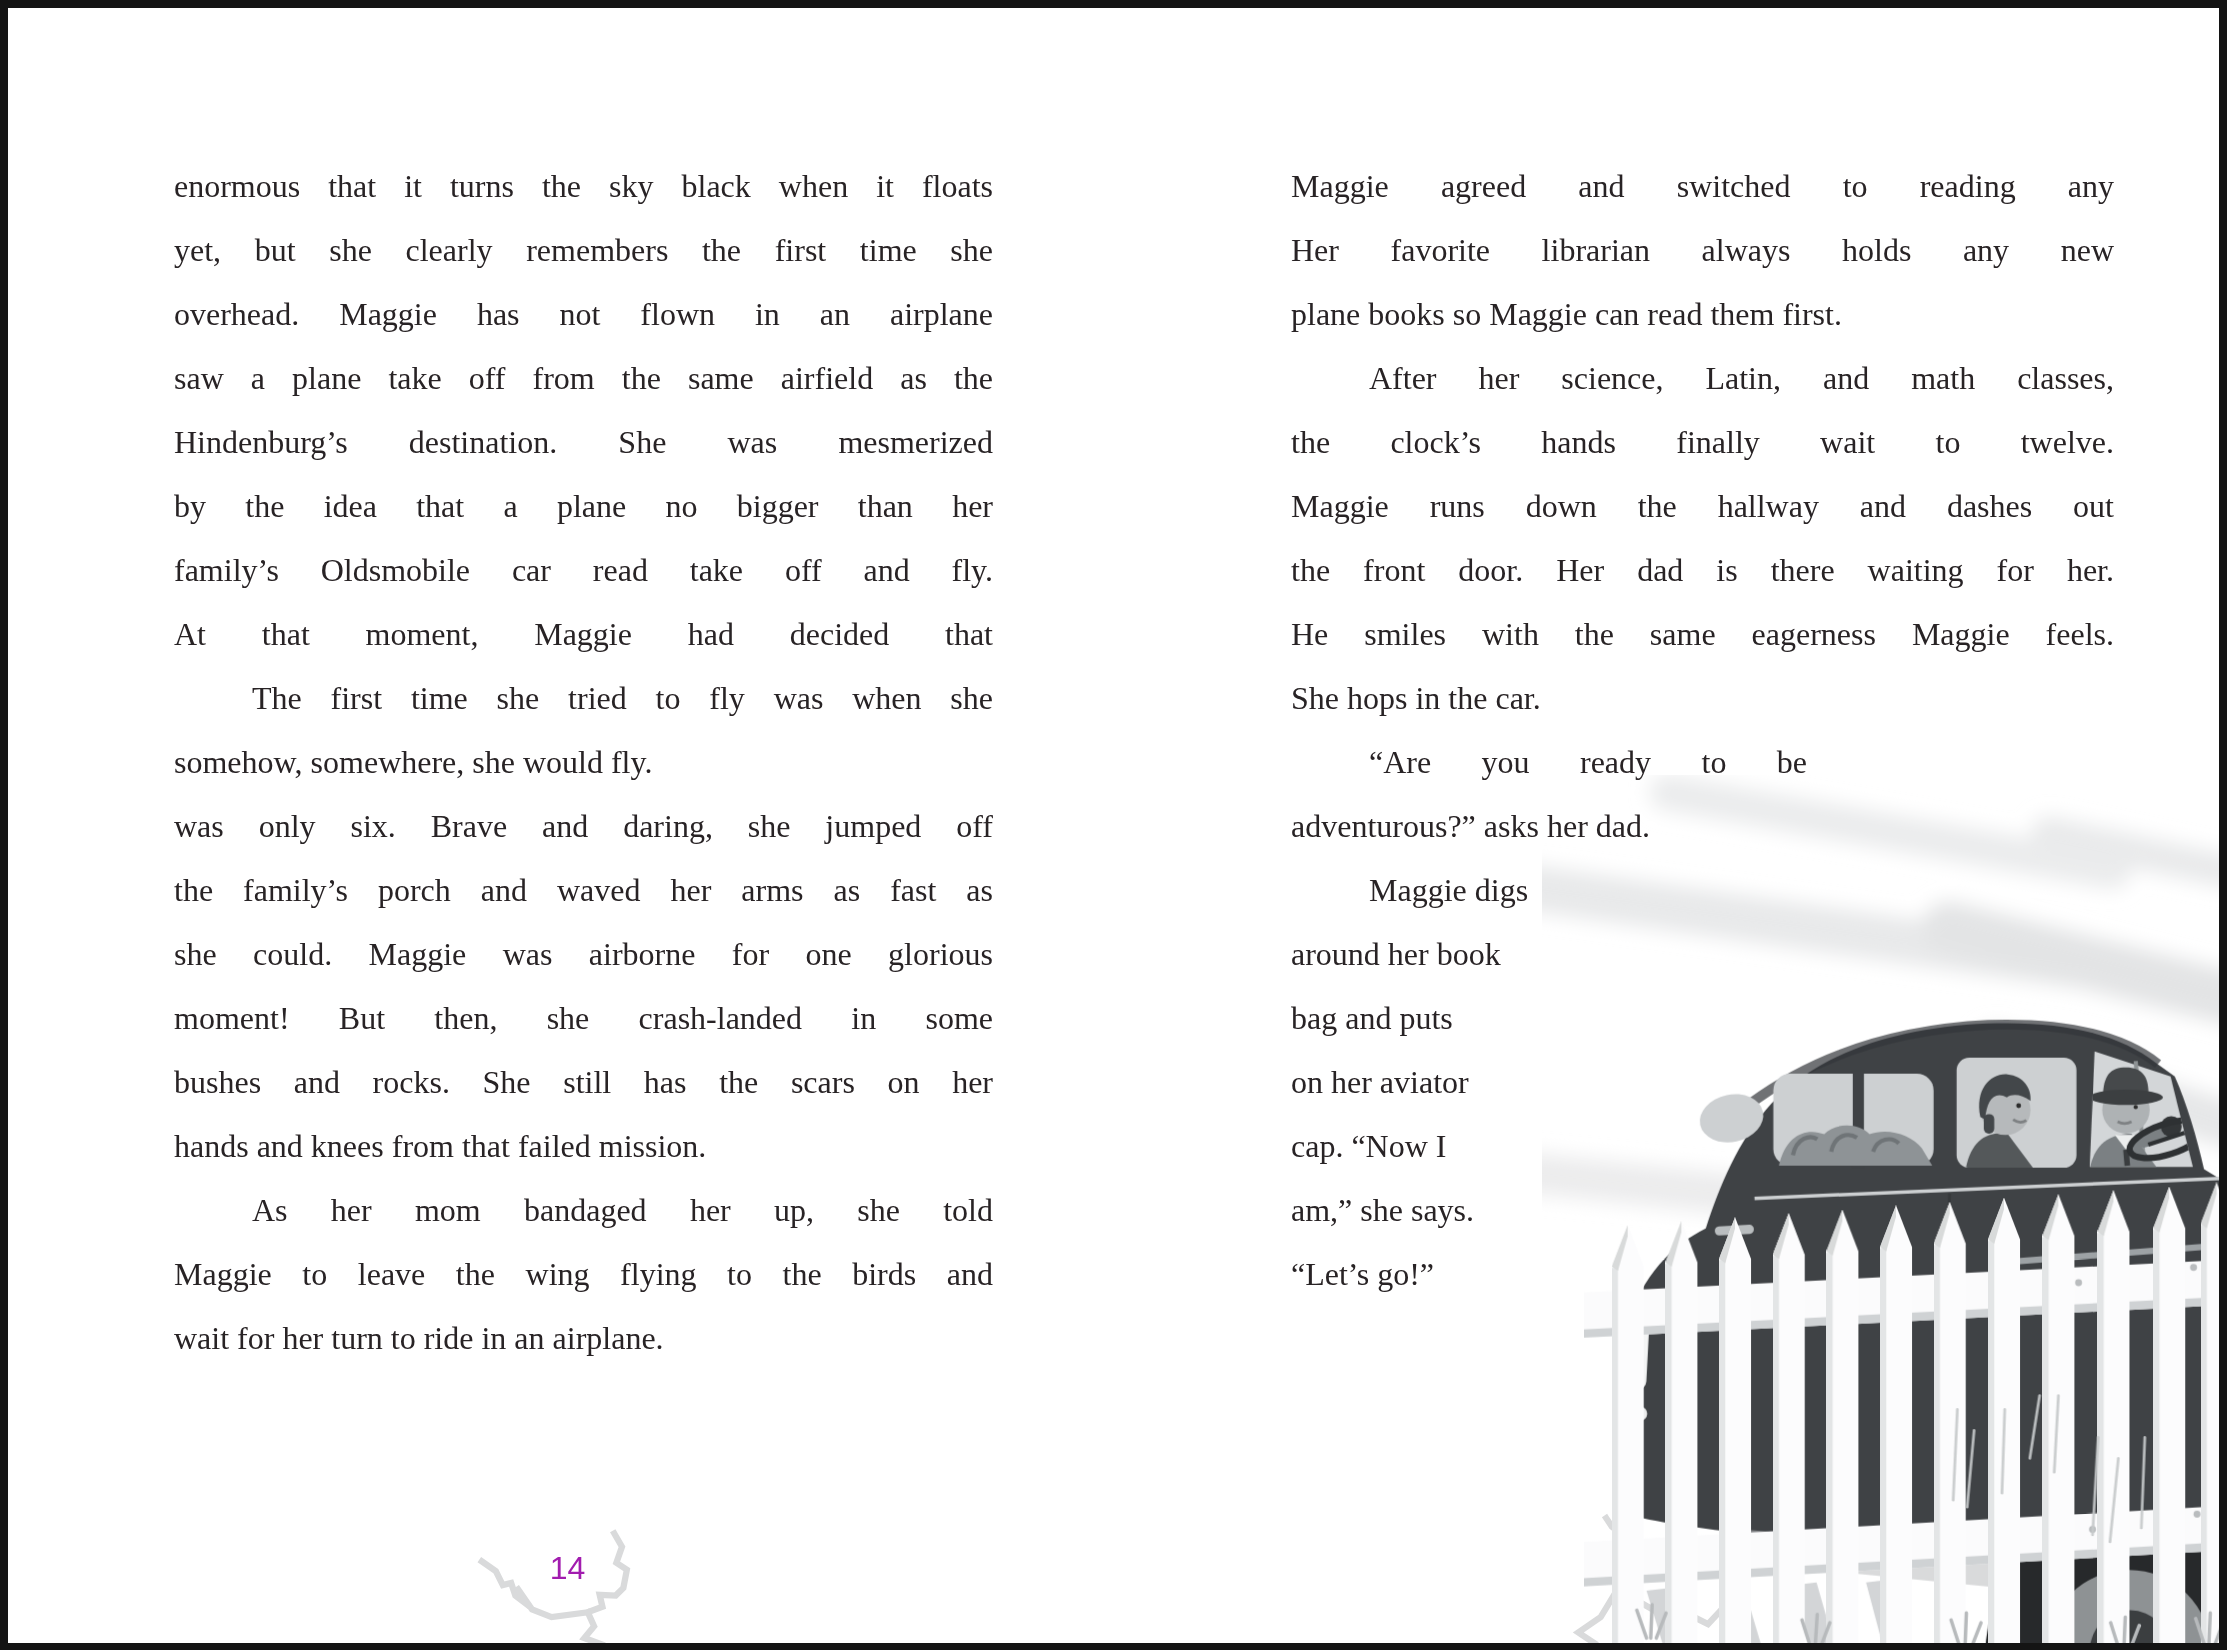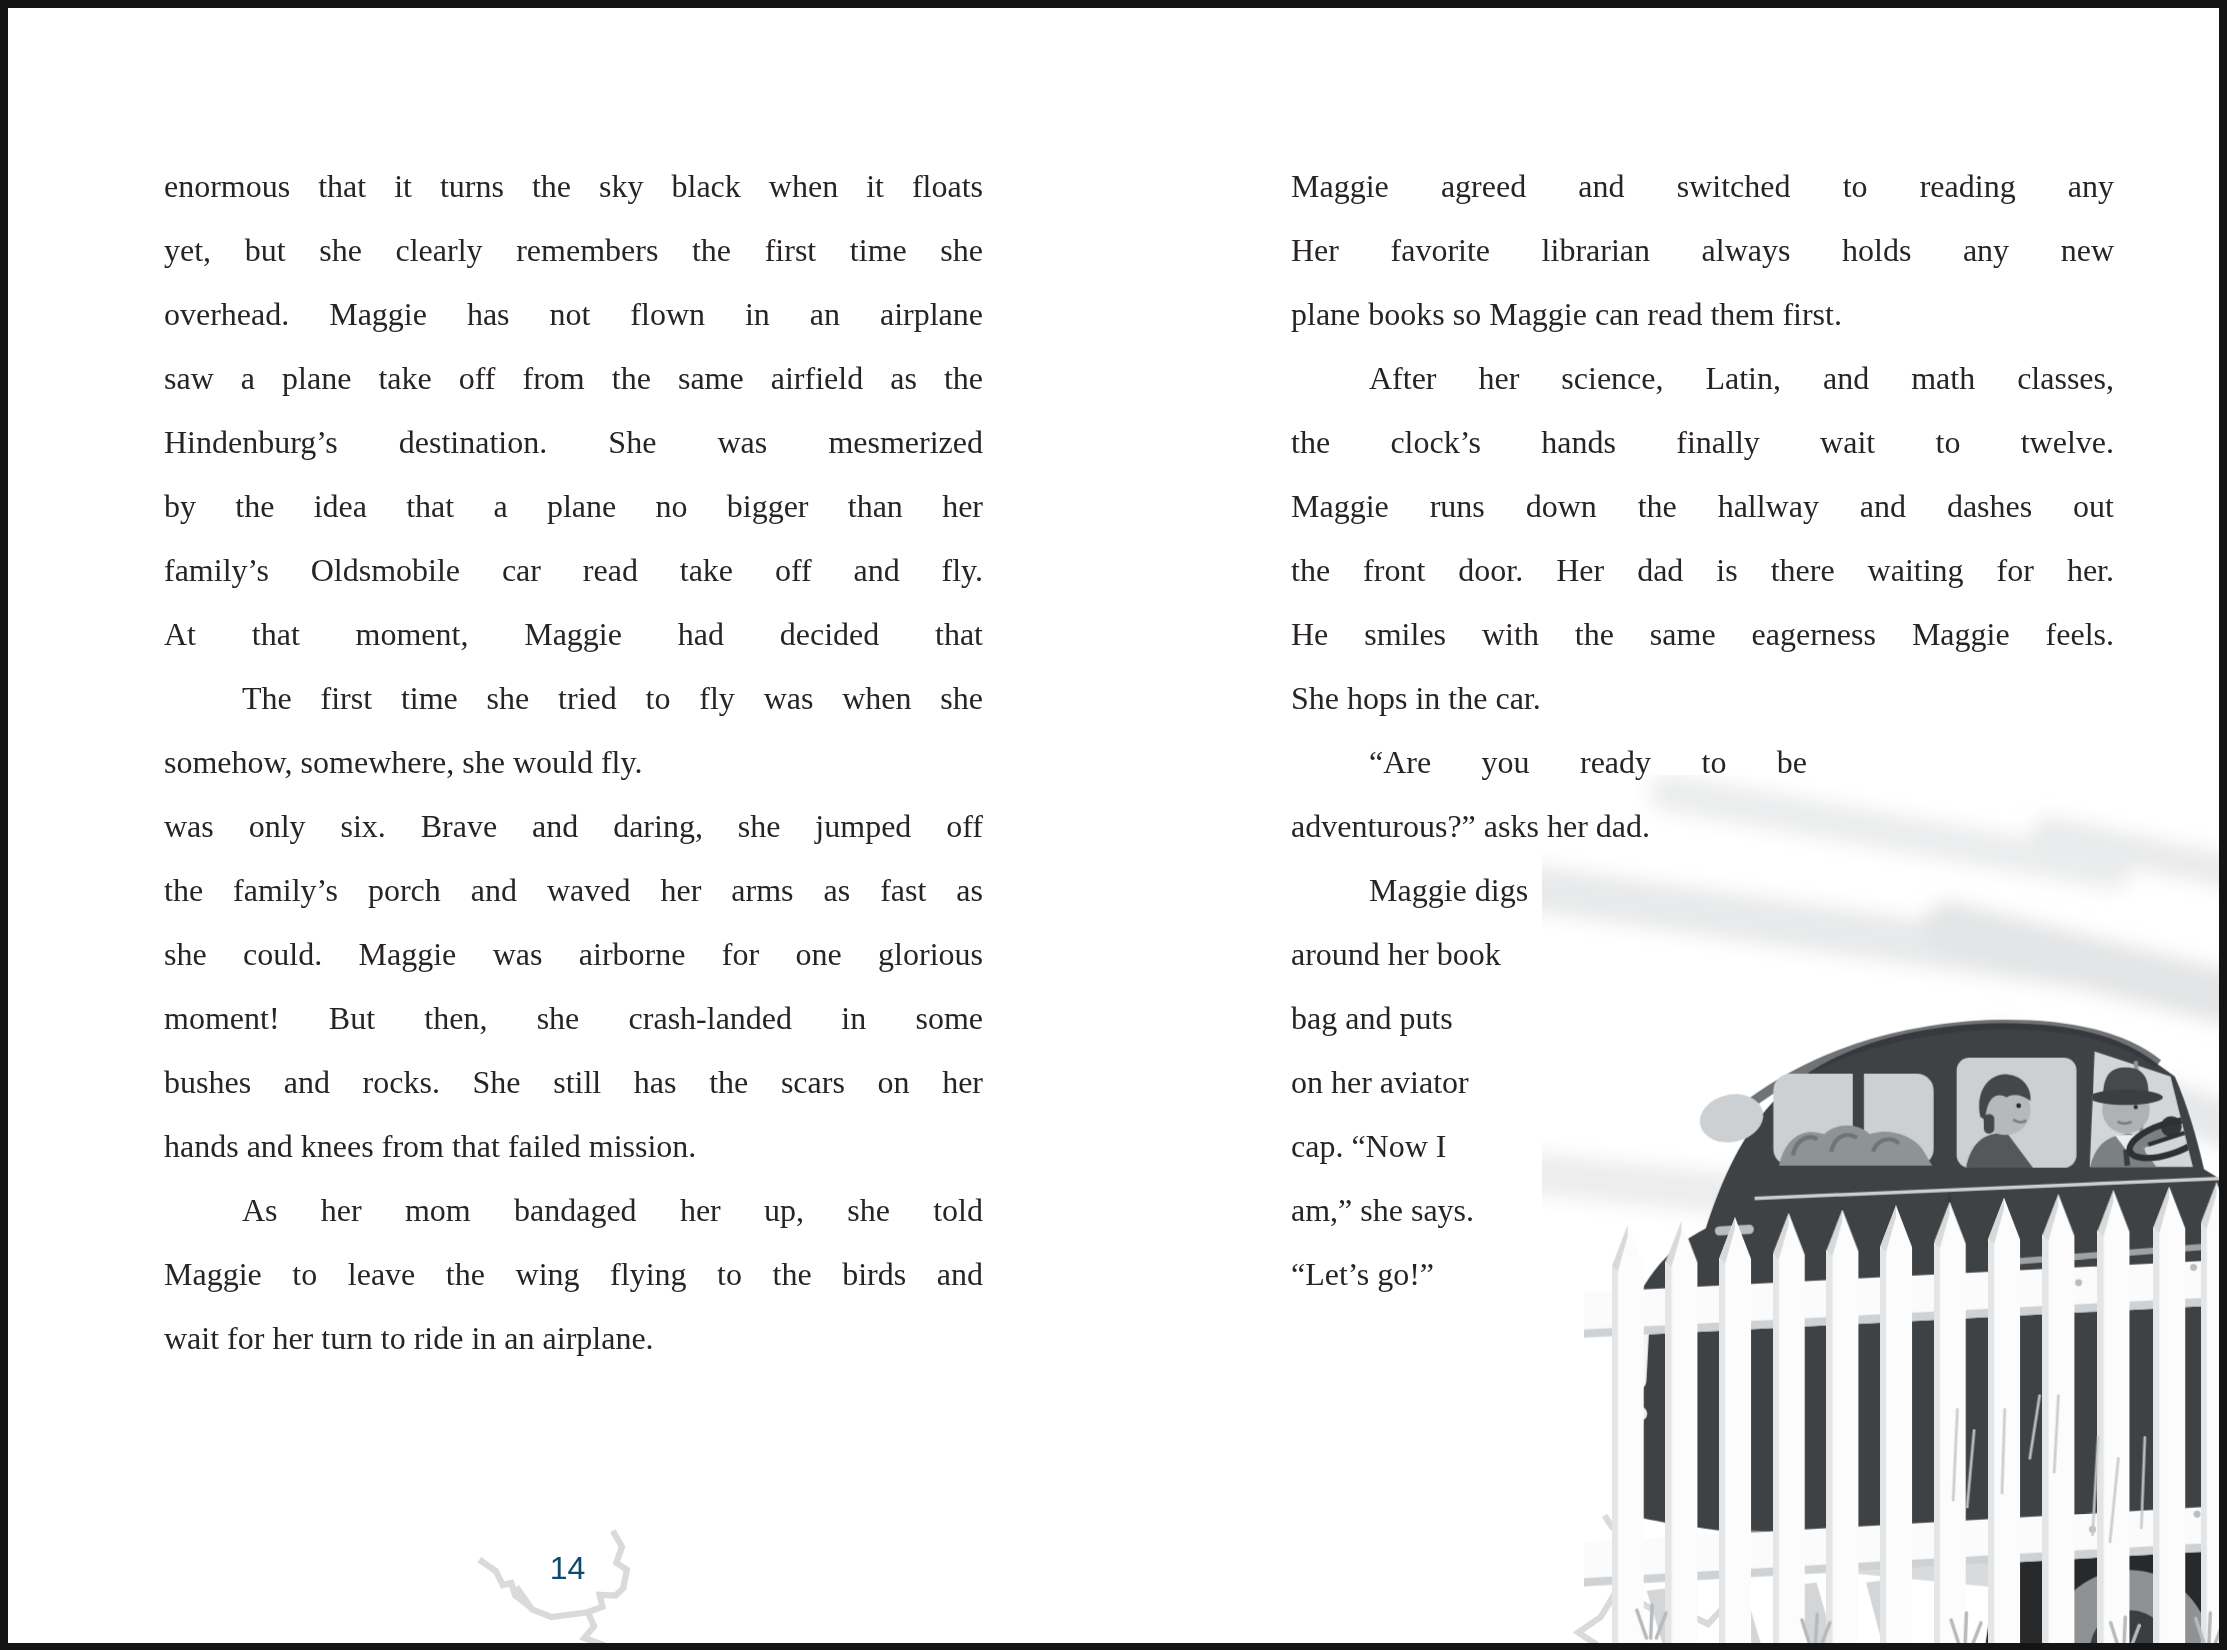--- a/index.html
+++ b/index.html
@@ -2,29 +2,29 @@
 <html style="font-size:11px"><head>
 <meta charset="utf-8">
 <style>
   html,body { margin:0; padding:0; background:#444; }
   .canvas {
     position:relative; width:2227px; height:1651px;
     background:#ffffff; border:8.4px solid #141414; box-sizing:border-box;
     overflow:hidden; font-family:"Liberation Serif", serif;
   }
   .col { position:absolute; top:146px; color:#282325; font-size:32px; line-height:64px; }
-  .left-col  { left:156px;  width:819px; }
+  .left-col  { left:166px;  width:819px; }
   .right-col { left:1283px; width:823px; }
   .line { height:64px; white-space:nowrap; overflow:visible; }
   .line.j { white-space:normal; text-align:justify; text-align-last:justify; overflow:hidden; }
   .line.ind { text-indent:78px; }
   .line.mid { width:516px; }
   .pgnum {
     position:absolute; font-family:"Liberation Sans", sans-serif;
-    font-size:32px; color:#0c4a6e; text-align:center;
+    font-size:32px; color:#a21caf; text-align:center;
   }
   .pg-left  { left:150px;  width:819px; top:1542px; }
   .pg-right { left:1597px; width:77px;  top:1534px; }
   .crack { position:absolute; }
   .illus  { position:absolute; left:1534px; top:767px; width:685px; height:876px; }
 </style>
 </head>
 <body>
 
 <div class="canvas">

